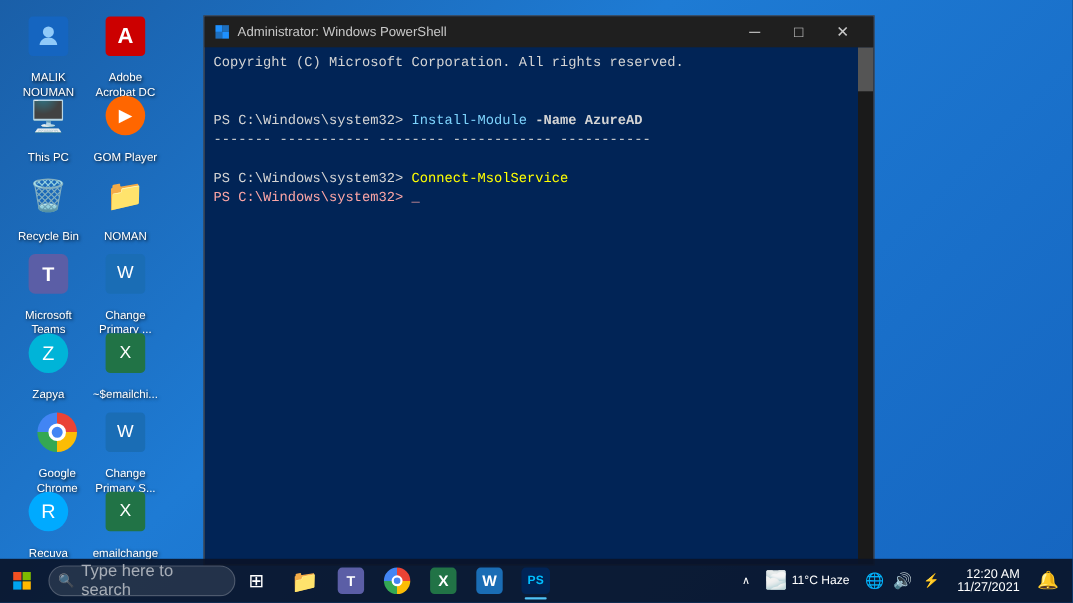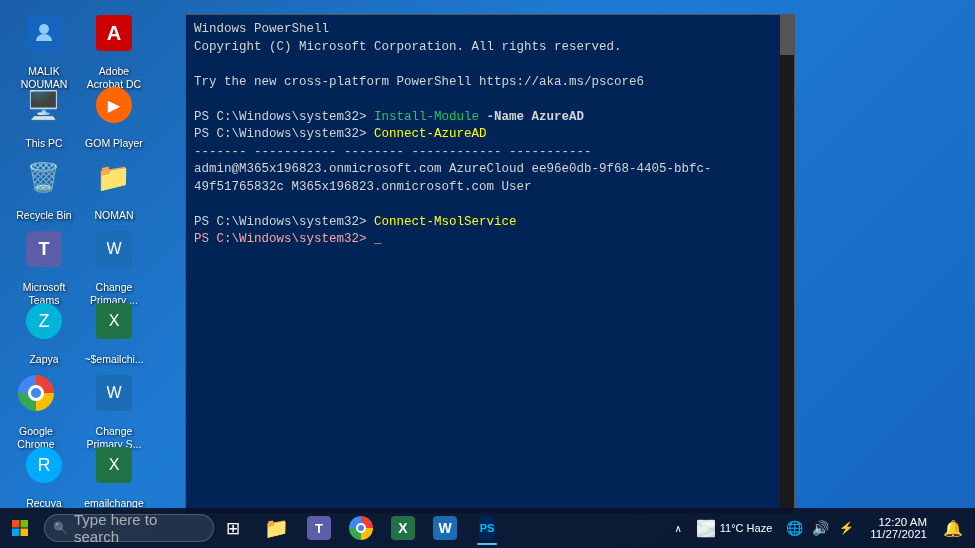--- a/index.html
+++ b/index.html
@@ -361,21 +361,21 @@
           <div style="width:36px;height:36px;background:#00b4d8;border-radius:18px;display:flex;align-items:center;justify-content:center;color:white;font-size:18px;">Z</div>
         </div>
         <div class="lbl">Zapya</div>
       </div>
       <div class="d-icon-wrap" style="top: 298px; left: 78px; position: absolute;">
         <div class="d-icon-img">
           <div style="width:36px;height:36px;background:#217346;border-radius:4px;display:flex;align-items:center;justify-content:center;color:white;font-size:16px;">X</div>
         </div>
         <div class="lbl">~$emailchi...</div>
       </div>
-      <div class="d-icon-wrap" style="top: 370px; left: 0; position: absolute;">
+      <div class="d-icon-wrap" style="top: 370px; left: 16px; position: absolute;">
         <div class="d-icon-img">
           <div style="width:36px;height:36px;border-radius:18px;background:conic-gradient(#ea4335 0deg 90deg,#fbbc05 90deg 180deg,#34a853 180deg 270deg,#4285f4 270deg 360deg);display:flex;align-items:center;justify-content:center;">
             <div style="width:16px;height:16px;background:#4285f4;border-radius:8px;border:3px solid white;"></div>
           </div>
         </div>
         <div class="lbl">Google
 Chrome</div>
       </div>
       <div class="d-icon-wrap" style="top: 370px; left: 78px; position: absolute;">
         <div class="d-icon-img">
@@ -392,31 +392,43 @@
       </div>
       <div class="d-icon-wrap" style="top: 442px; left: 78px; position: absolute;">
         <div class="d-icon-img">
           <div style="width:36px;height:36px;background:#217346;border-radius:4px;display:flex;align-items:center;justify-content:center;color:white;font-size:16px;">X</div>
         </div>
         <div class="lbl">emailchange</div>
       </div>
     </div>
 
   <div class="ps-window">
+    <div class="ps-titlebar">
+      <div class="ps-titlebar-icon">
+        <svg viewBox="0 0 16 16" xmlns="http://www.w3.org/2000/svg">
+          <rect width="7" height="7" x="1" y="1" fill="#1e90ff"></rect>
+          <rect width="7" height="7" x="8" y="1" fill="#1e90ff" opacity="0.7"></rect>
+          <rect width="7" height="7" x="1" y="8" fill="#1e90ff" opacity="0.7"></rect>
+          <rect width="7" height="7" x="8" y="8" fill="#1e90ff"></rect>
+        </svg>
+      </div>
+      <span class="ps-titlebar-text">Administrator: Windows PowerShell</span>
+      <div class="ps-controls">
+        <button class="ps-ctrl-btn">─</button>
+        <button class="ps-ctrl-btn">□</button>
+        <button class="ps-ctrl-btn ps-ctrl-close">✕</button>
+      </div>
+    </div>
     <div class="ps-content">
       <div id="ps-lines-container">
-          <div class="ps-line" style="color: rgb(212, 212, 212);">Windows PowerShell</div>
           <div class="ps-line" style="color: rgb(212, 212, 212);">Copyright (C) Microsoft Corporation. All rights reserved.</div>
           <div class="ps-line">&nbsp;</div>
-          <div class="ps-line" style="color: rgb(212, 212, 212);">Try the new cross-platform PowerShell https://aka.ms/pscore6</div>
           <div class="ps-line">&nbsp;</div>
-          <div class="ps-line"><span style="color:#d4d4d4;">PS C:\Windows\system32&gt; </span><span style="color:#22c55e;">Install-Module</span><span style="color:#d4d4d4;font-weight:bold;"> -Name AzureAD</span></div>
-          <div class="ps-line"><span style="color:#d4d4d4;">PS C:\Windows\system32&gt; </span><span style="color:#ffff00;">Connect-AzureAD</span><span style="color:#d4d4d4;"></span></div>
+          <div class="ps-line"><span style="color:#d4d4d4;">PS C:\Windows\system32&gt; </span><span style="color:#7dd3fc;">Install-Module</span><span style="color:#d4d4d4;font-weight:bold;"> -Name AzureAD</span></div>
           <div class="ps-line" style="color: rgb(212, 212, 212);">-------                              ----------- --------                              ------------                    -----------</div>
-          <div class="ps-line" style="color: rgb(212, 212, 212);">admin@M365x196823.onmicrosoft.com AzureCloud  ee96e0db-9f68-4405-bbfc-49f51765832c M365x196823.onmicrosoft.com User</div>
           <div class="ps-line">&nbsp;</div>
           <div class="ps-line"><span style="color:#d4d4d4;">PS C:\Windows\system32&gt; </span><span style="color:#ffff00;">Connect-MsolService</span><span style="color:#d4d4d4;"></span></div>
           <div class="ps-line"><span style="color:#fca5a5;">PS C:\Windows\system32&gt; _</span></div>
         </div>
       <div class="ps-scrollbar">
         <div class="ps-scrollbar-thumb"></div>
       </div>
     </div>
   </div>
 
@@ -449,21 +461,21 @@
               <div style="width:10px;height:10px;background:#4285f4;border-radius:5px;border:2px solid white;"></div>
             </div>
           </div>
           <div class="tb-pinned-icon">
             <div style="width:24px;height:24px;background:#217346;border-radius:4px;display:flex;align-items:center;justify-content:center;color:white;font-size:14px;font-weight:bold;">X</div>
           </div>
           <div class="tb-pinned-icon">
             <div style="width:24px;height:24px;background:#1a6db5;border-radius:4px;display:flex;align-items:center;justify-content:center;color:white;font-size:14px;font-weight:bold;">W</div>
           </div>
           <div class="tb-pinned-icon active">
-            <div style="width:16px;height:24px;background:#012456;border-radius:4px;display:flex;align-items:center;justify-content:center;color:#00bfff;font-size:11px;font-weight:bold;">PS</div>
+            <div style="width:26px;height:24px;background:#012456;border-radius:4px;display:flex;align-items:center;justify-content:center;color:#00bfff;font-size:11px;font-weight:bold;">PS</div>
           </div>
         </div>
     </div>
 
     <div class="taskbar-right">
       <div class="tray-up-arrow">∧</div>
       <div class="weather-area">
         <span class="weather-icon">🌫️</span>
         <span>11°C Haze</span>
       </div>

